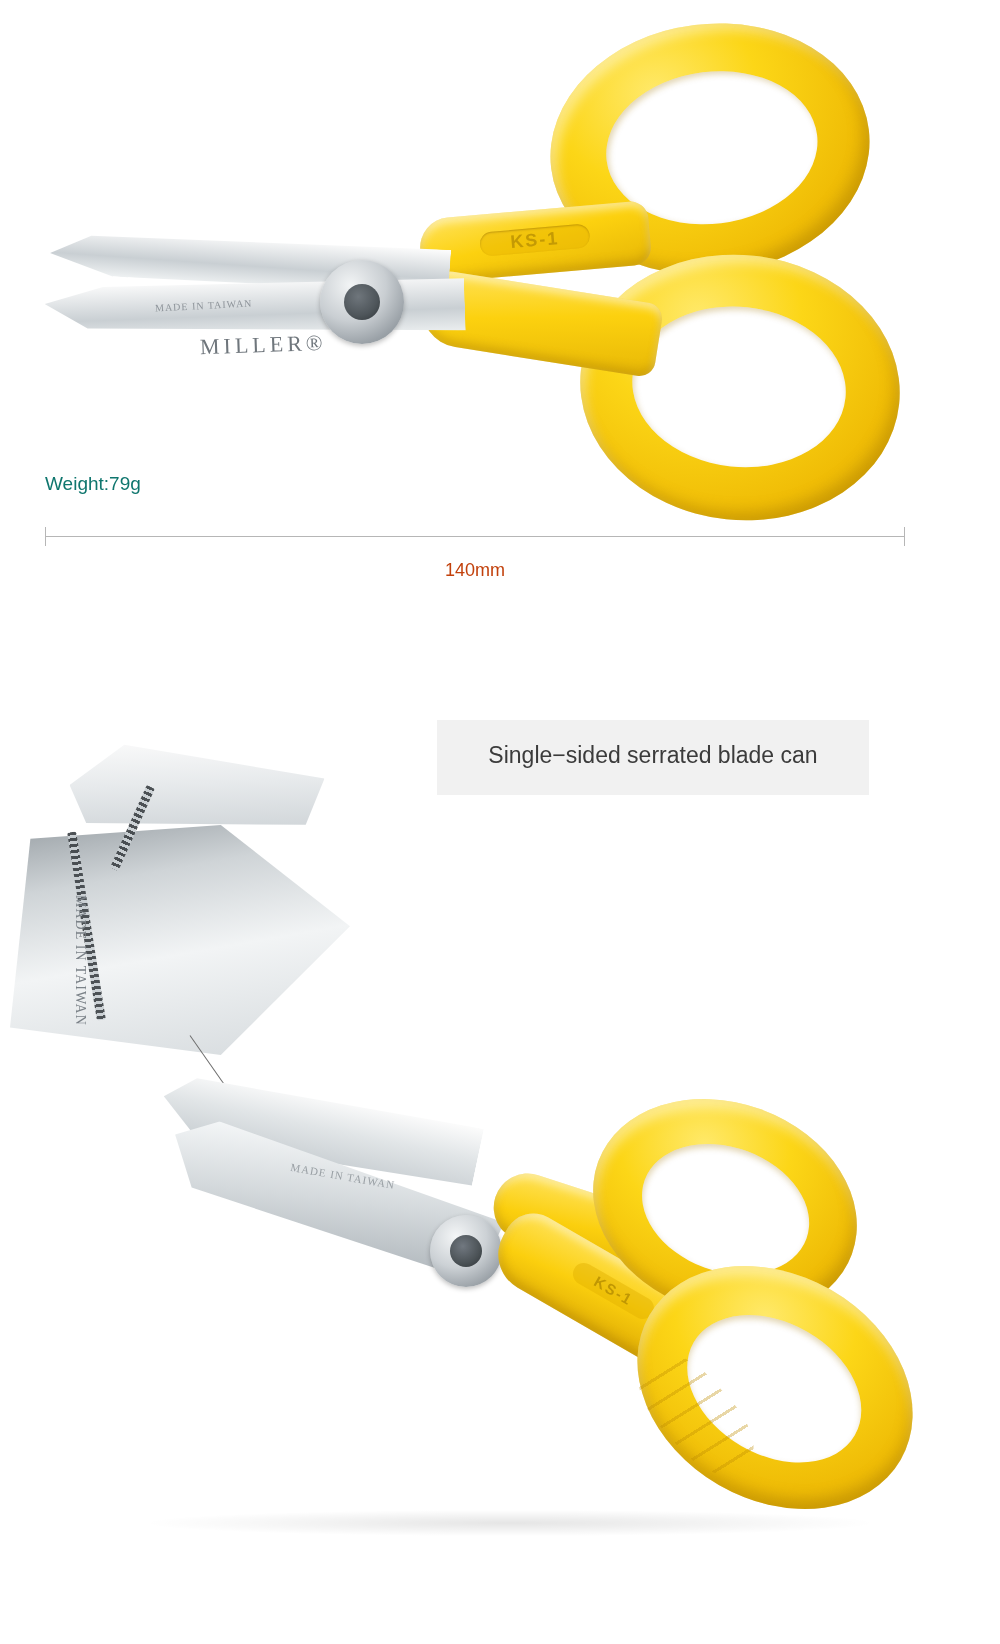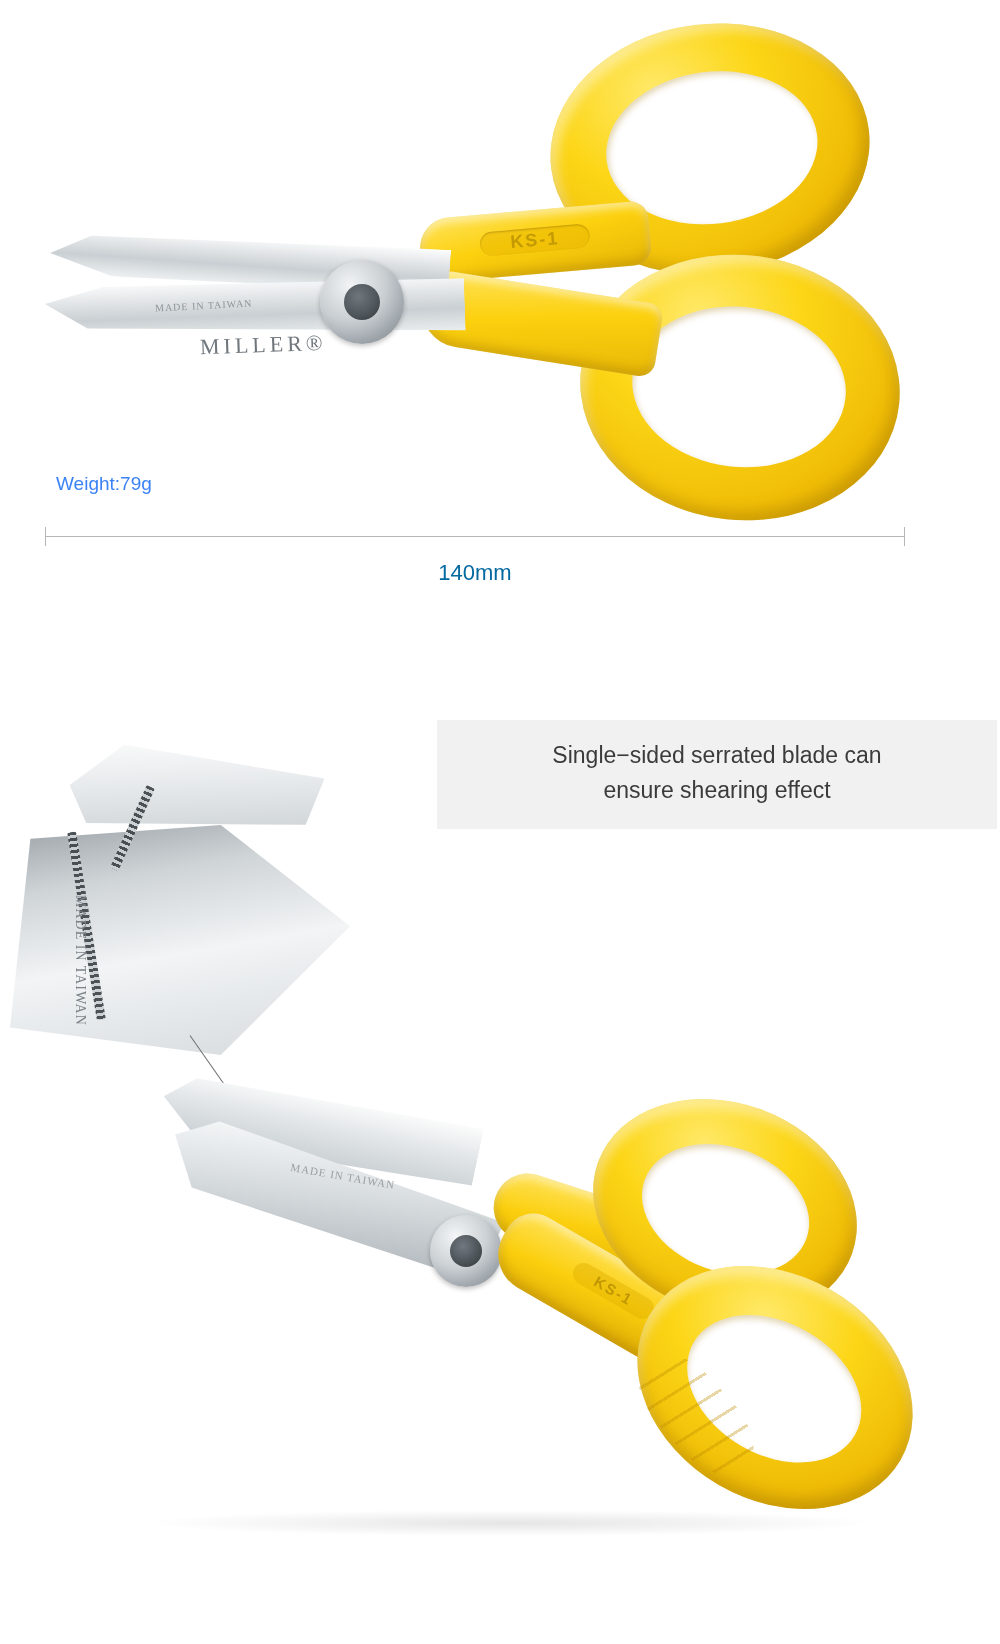--- a/index.html
+++ b/index.html
@@ -163,59 +163,59 @@
     width: 24px; height: 26px;
     color: #c7ccd0;
     font-size: 26px;
     line-height: 26px;
     text-align: center;
   }
 
   
   .weight-label {
     position: absolute;
-    left: 56px; top: 473px;
+    left: 45px; top: 473px;
     font-size: 19px;
-    color: #3b82f6;
+    color: #0f766e;
   }
   .dim-line {
     position: absolute;
     left: 45px; top: 536px;
     width: 860px; height: 1px;
     background: #b6b6b6;
   }
   .dim-cap {
     position: absolute;
     top: 527px;
     width: 1px; height: 19px;
     background: #b6b6b6;
   }
   .dim-cap.left { left: 45px; }
   .dim-cap.right { left: 904px; }
   .dim-value {
     position: absolute;
     left: 0; top: 560px;
     width: 950px;
     text-align: center;
-    font-size: 22px;
-    color: #0369a1;
+    font-size: 18px;
+    color: #c2410c;
   }
 
   
   .section-two {
     position: absolute;
     left: 0; top: 690px;
     width: 1000px;
     height: 860px;
   }
 
   .caption-box {
     position: absolute;
     left: 437px; top: 30px;
-    width: 560px;
+    width: 432px;
     padding: 18px 12px 22px 12px;
     background: #f1f1f1;
     text-align: center;
     color: #3b3b3b;
     font-size: 23px;
     line-height: 1.5;
     box-sizing: border-box;
   }
 
   
@@ -441,21 +441,20 @@
     <div class="dim-line"></div>
     <div class="dim-cap left"></div>
     <div class="dim-cap right"></div>
     <div class="dim-value">140mm</div>
   </div>
 
   <div class="section-two">
 
     <div class="caption-box">
       <div>Single−sided serrated blade can</div>
-      <div>ensure shearing effect</div>
     </div>
 
     <div class="closeup">
       <div class="cu-upper"></div>
       <div class="cu-lower"></div>
       <div class="serration edge-top"></div>
       <div class="serration"></div>
       <div class="cu-text">MADE IN TAIWAN</div>
     </div>
     <div class="leader-line"></div>

